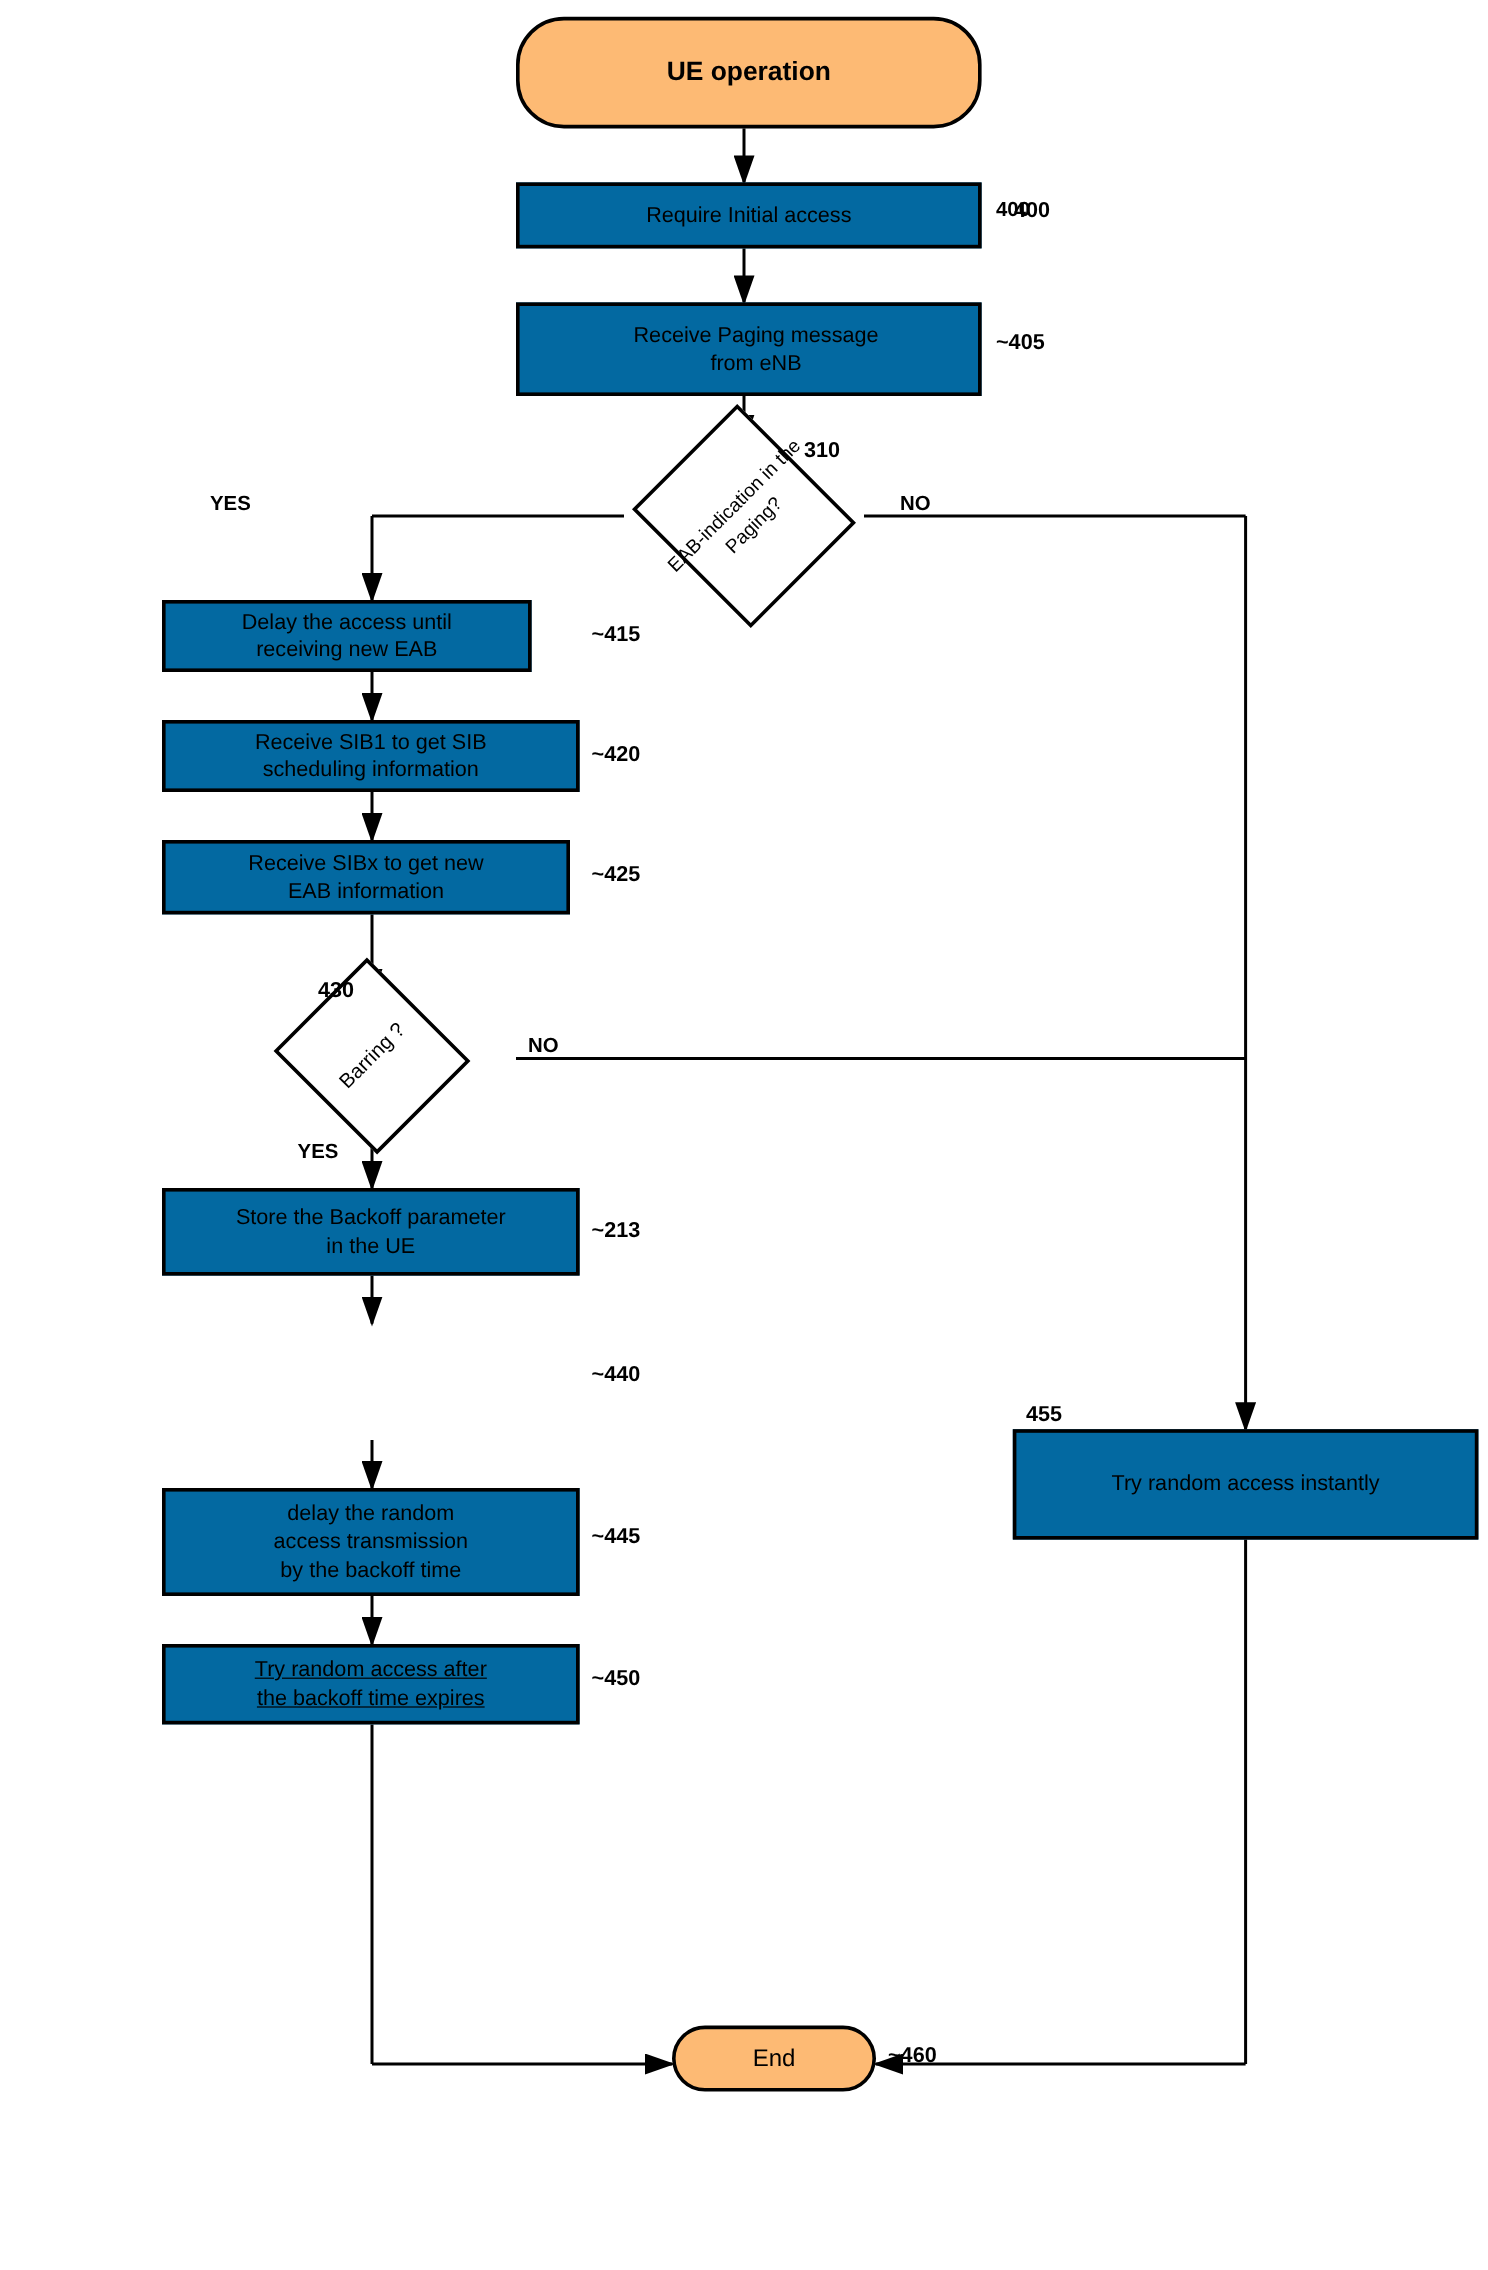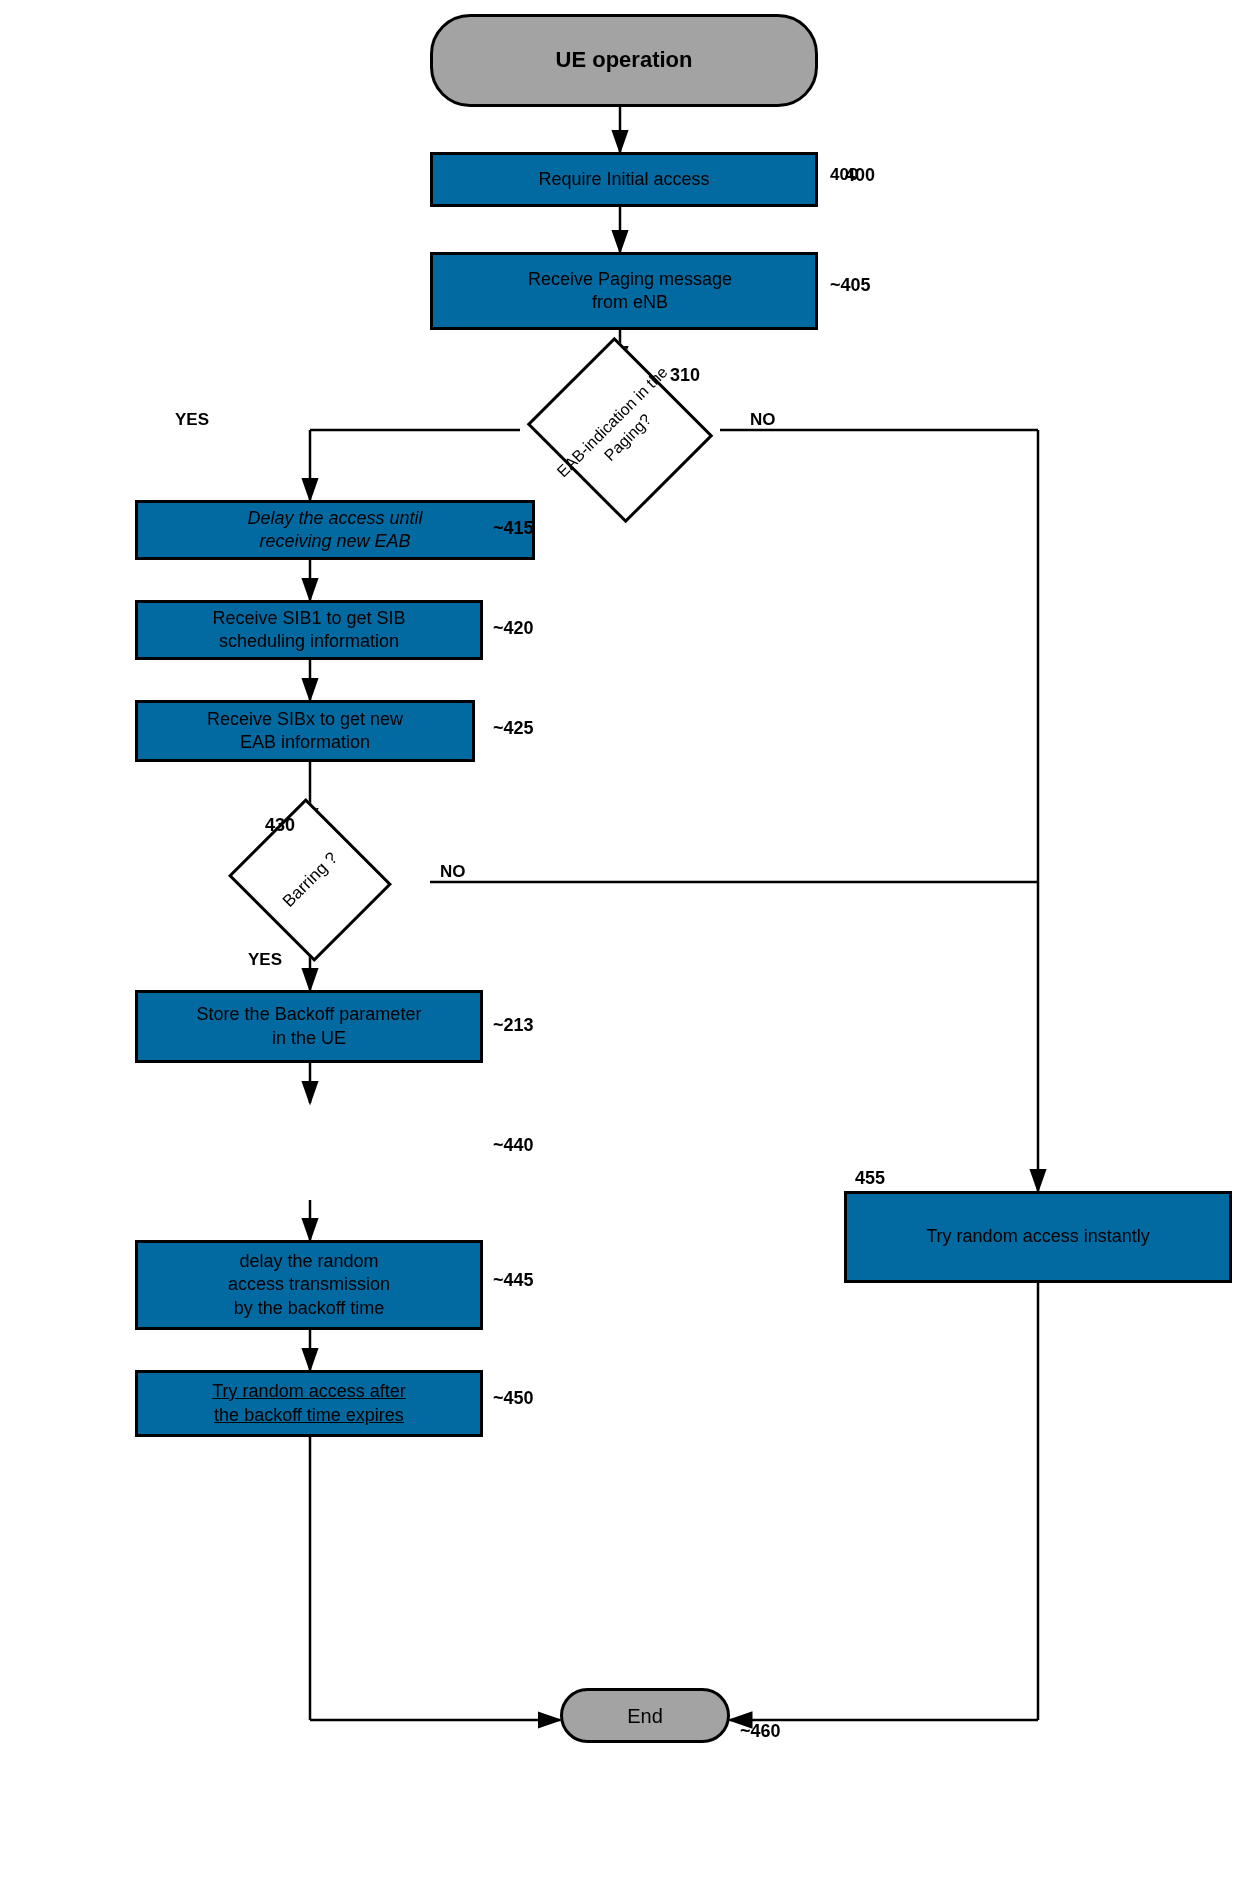--- a/index.html
+++ b/index.html
@@ -23,21 +23,21 @@
       align-items: center;
       justify-content: center;
       text-align: center;
       font-size: 18px;
       font-weight: normal;
       line-height: 1.3;
     }
     .rounded-rect {
       border: 3px solid #000;
       border-radius: 40px;
-      background: #a3a3a3;
+      background: #fdba74;
     }
     .rect {
       border: 3px solid #000;
       background: #0369a1;
     }
     .diamond {
       background: #fff;
       transform: rotate(45deg);
     }
     .diamond-wrapper {
@@ -136,21 +136,21 @@
       <span style="white-space:pre-line; font-size:16px;">EAB-indication in the
 Paging?</span>
     </div>
   </div>
   <span class="label" style="left:670px; top:365px; font-size:18px;">310</span>
 
   <span class="label" style="left:175px; top:410px; font-size:17px;">YES</span>
 
   <span class="label" style="left:750px; top:410px; font-size:17px;">NO</span>
 
-  <div class="node rect" style="left:135px; top:500px; width:400px; height:60px;font-style:italic;">
+  <div class="node rect" style="left:135px; top:500px; width:308px; height:60px;">
     <span style="white-space:pre-line;">Delay the access until
 receiving new EAB</span>
   </div>
   <span class="label" style="left:493px; top:518px; font-size:18px;">~415</span>
 
   <div class="node rect" style="left:135px; top:600px; width:348px; height:60px;">
     <span style="white-space:pre-line;">Receive SIB1 to get SIB
 scheduling information</span>
   </div>
   <span class="label" style="left:493px; top:618px; font-size:18px;">~420</span>
@@ -194,15 +194,15 @@
 the backoff time expires</span>
   </div>
   <span class="label" style="left:493px; top:1388px; font-size:18px;">~450</span>
 
   <div class="node rect" style="left:844px; top:1191px; width:388px; height:92px;">
     <span style="white-space:pre-line;">Try random access instantly</span>
   </div>
   <span class="label" style="left:855px; top:1168px; font-size:18px;">455</span>
 
   <div class="node rounded-rect" style="left:560px; top:1688px; width:170px; height:55px; font-size:20px;">End</div>
-  <span class="label" style="left:740px; top:1702px; font-size:18px;margin-top:19px;">~460</span>
+  <span class="label" style="left:740px; top:1702px; font-size:18px;">~460</span>
 
 </div>
 
 </body></html>

